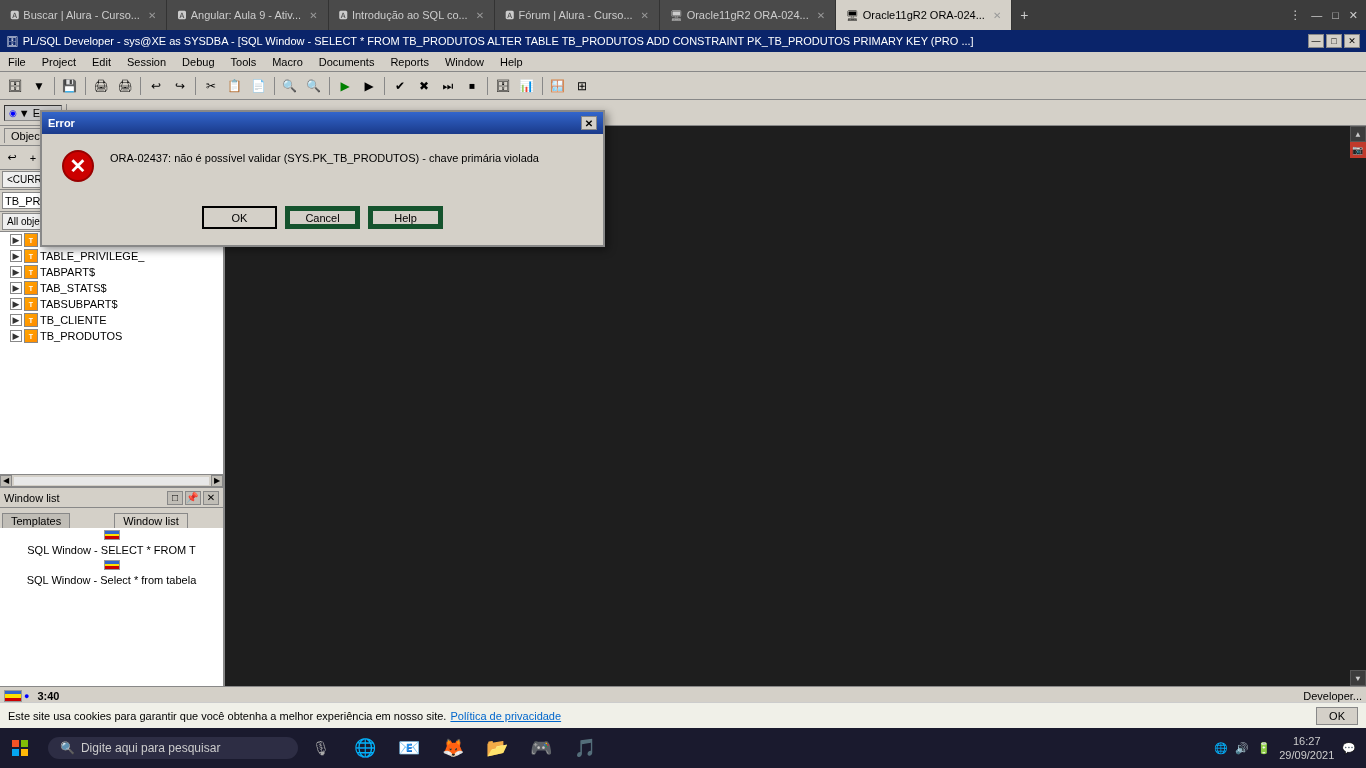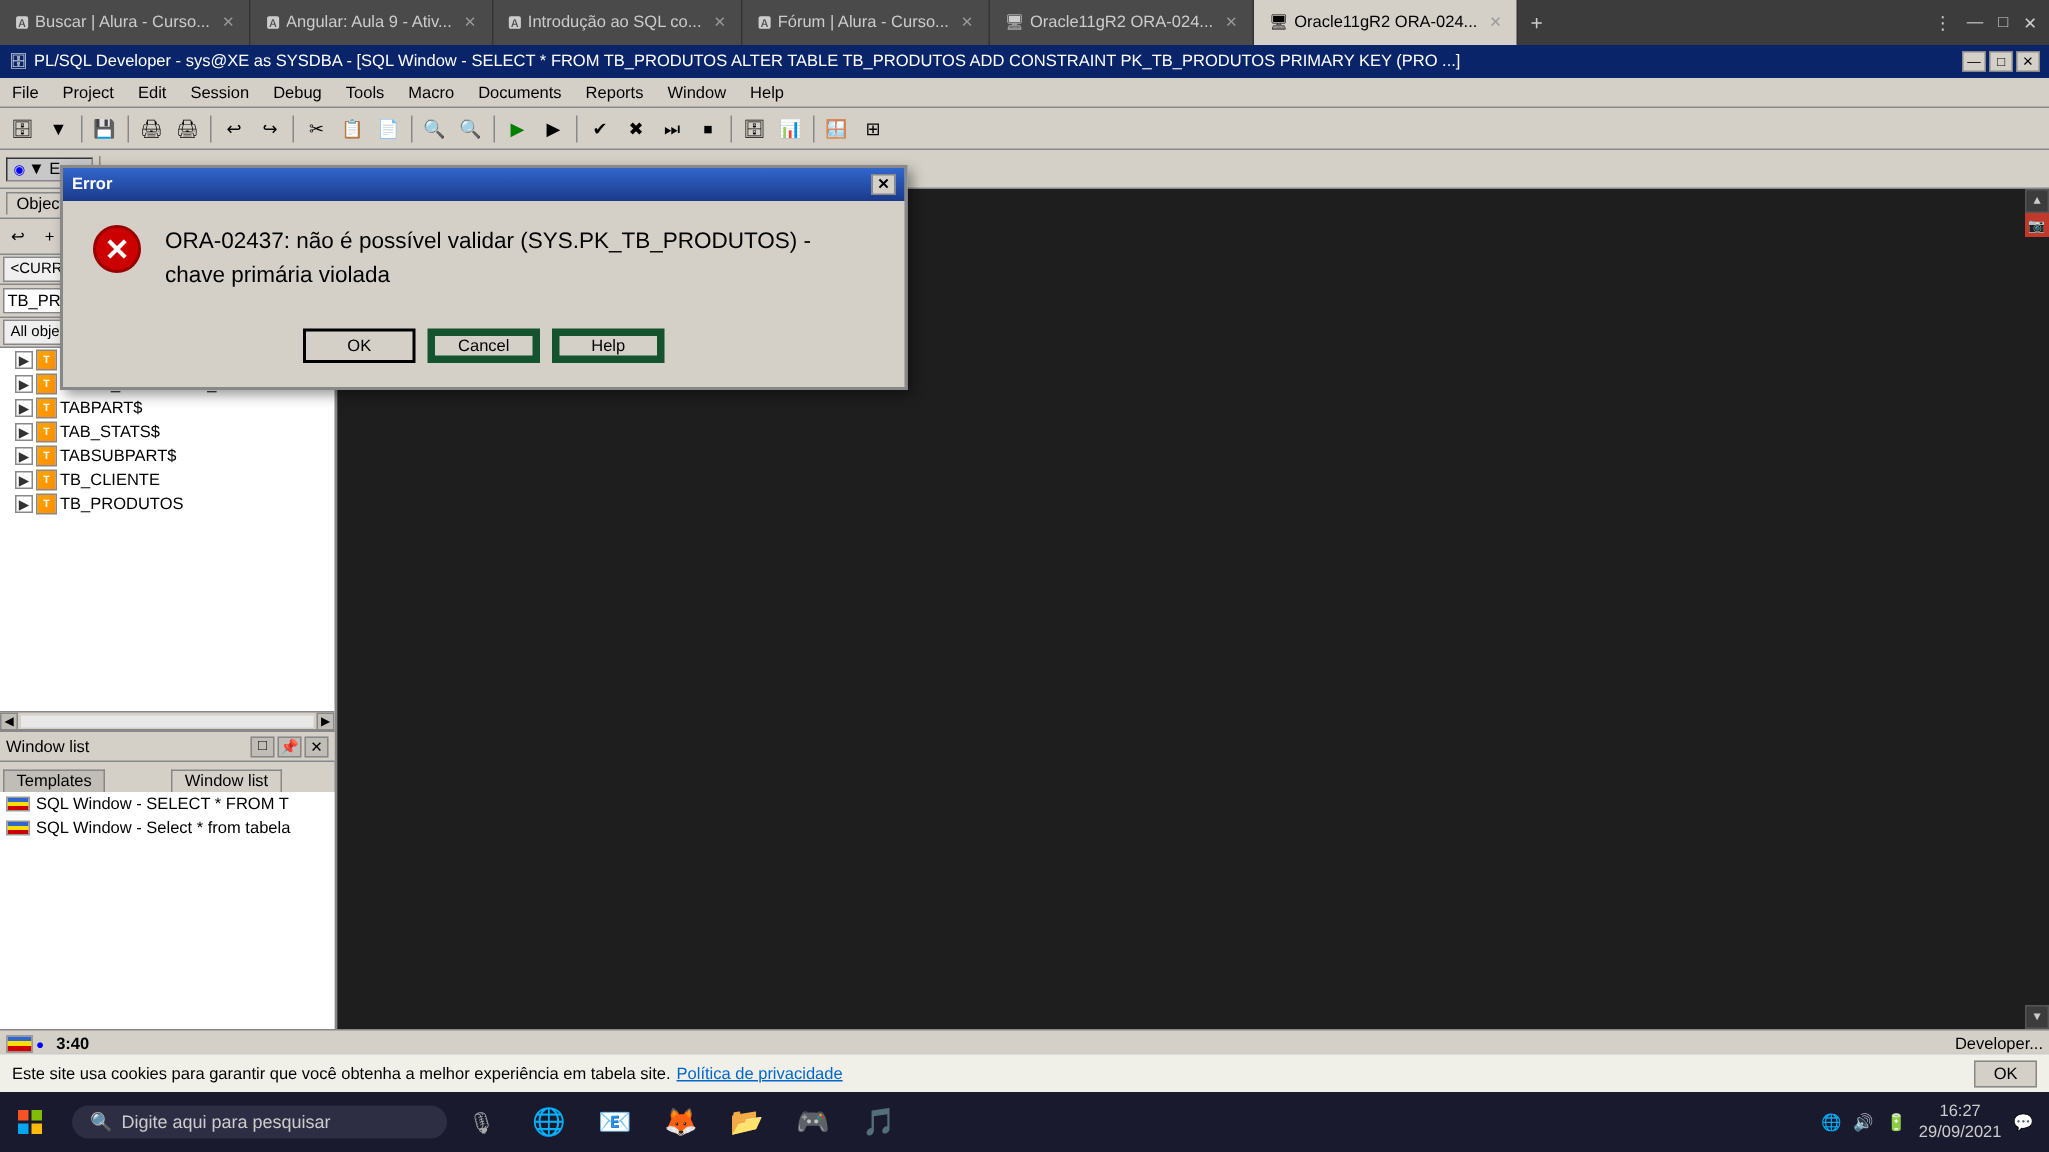--- a/index.html
+++ b/index.html
@@ -78,21 +78,21 @@
     
     .window-list-panel { height: 200px; border-top: 2px solid #888; display: flex; flex-direction: column; }
     .window-list-header { height: 20px; background: #d4d0c8; border-bottom: 1px solid #888; display: flex; align-items: center; padding: 0 4px; font-size: 11px; }
     .window-list-header-title { flex: 1; }
     .window-list-header-btns { display: flex; gap: 2px; }
     .window-list-header-btn { font-size: 10px; cursor: pointer; width: 16px; height: 14px; display: flex; align-items: center; justify-content: center; border: 1px solid #888; background: #c0bdb6; }
     .window-list-tabs { height: 20px; display: flex; align-items: flex-end; padding: 0 2px; gap: 44px; }
     .window-list-tab { font-size: 11px; padding: 1px 8px; cursor: pointer; border: 1px solid #888; border-bottom: none; background: #c0bdb6; }
     .window-list-tab.active { background: #d4d0c8; }
     .window-list-items { flex: 1; overflow: auto; background: white; }
-    .window-list-item { display: flex; align-items: center; padding: 2px 4px; font-size: 11px; gap: 4px; cursor: pointer; }
+    .window-list-item { display: flex; align-items: center; padding: 2px 4px; font-size: 11px; gap: 4px; cursor: pointer; flex-direction: column; }
 
     
     .right-area { flex: 1; display: flex; flex-direction: column; background: #1e1e1e; }
     .sql-area { flex: 1; background: #1e1e1e; padding: 8px; color: #d4d4d4; font-family: 'Courier New', monospace; font-size: 13px; overflow: auto; position: relative; }
     .sql-keyword { color: #569cd6; }
     .sql-text { color: #d4d4d4; }
     .sql-scrollbars { position: absolute; right: 0; top: 0; bottom: 0; width: 16px; display: flex; flex-direction: column; }
     .sql-scroll-up { width: 16px; height: 16px; background: #3c3c3c; border: 1px solid #555; display: flex; align-items: center; justify-content: center; font-size: 8px; color: #ccc; cursor: pointer; }
     .sql-scroll-down { width: 16px; height: 16px; background: #3c3c3c; border: 1px solid #555; display: flex; align-items: center; justify-content: center; font-size: 8px; color: #ccc; cursor: pointer; margin-top: auto; }
     .sql-scroll-camera { width: 16px; height: 16px; background: #c0392b; display: flex; align-items: center; justify-content: center; font-size: 9px; color: white; }
@@ -117,21 +117,21 @@
     .cookie-ok { margin-left: auto; padding: 2px 12px; background: #d4d0c8; border: 1px solid #888; cursor: pointer; font-size: 11px; }
 
     
     .dialog-overlay { position: absolute; top: 0; left: 0; right: 0; bottom: 0; z-index: 900; border-radius: 10px; }
     .error-dialog { position: absolute; top: 110px; left: 40px; width: 565px; background: #d4d0c8; border: 2px solid #888; box-shadow: 3px 3px 8px rgba(0,0,0,0.4); z-index: 1000; }
     .dialog-titlebar { height: 22px; background: linear-gradient(to bottom, #3366cc, #1a3a8a); display: flex; align-items: center; padding: 0 6px; color: white; font-size: 11px; font-weight: bold; }
     .dialog-titlebar-text { flex: 1; }
     .dialog-close-btn { width: 16px; height: 14px; background: #d4d0c8; border: 1px solid #888; display: flex; align-items: center; justify-content: center; font-size: 10px; color: #000; cursor: pointer; }
     .dialog-body { padding: 16px 20px; display: flex; align-items: flex-start; gap: 16px; }
     .dialog-error-icon { width: 32px; height: 32px; background: #cc0000; border-radius: 50%; display: flex; align-items: center; justify-content: center; color: white; font-size: 20px; font-weight: bold; flex-shrink: 0; border: 2px solid #990000; }
-    .dialog-message { font-size: 15px; color: #000; line-height: 1.5; }
+    .dialog-message { font-size: 11px; color: #000; line-height: 1.5; }
     .dialog-buttons { display: flex; justify-content: center; padding: 8px 20px 16px; gap: 8px; }
     .dialog-btn { min-width: 75px; height: 23px; background: #d4d0c8; border: 5px solid #14532d; font-size: 11px; cursor: pointer; display: flex; align-items: center; justify-content: center; }
     .dialog-btn.default { border: 2px solid #000; }
 
     
     .hscroll { height: 12px; background: #d4d0c8; display: flex; align-items: center; border-top: 1px solid #888; }
     .hscroll-btn { width: 12px; height: 12px; background: #c0bdb6; border: 1px solid #888; display: flex; align-items: center; justify-content: center; font-size: 8px; cursor: pointer; }
     .hscroll-track { flex: 1; height: 8px; background: #e8e8e8; margin: 0 2px; }
   </style>
 </head>
@@ -401,21 +401,21 @@
       <span>"AB"</span>
     </div>
     <div class="find-tray">
       <span>📌</span>
       <span>✕</span>
     </div>
   </div>
 </div>
 
 <div class="cookie-bar" style="position:absolute;bottom:40px;left:0;right:0;height:26px;background:#f0f0e8;border-top:1px solid #ccc;display:flex;align-items:center;padding:0 8px;font-size:11px;z-index:200;">
-  <span>Este site usa cookies para garantir que você obtenha a melhor experiência em tabela site.</span>
+  <span>Este site usa cookies para garantir que você obtenha a melhor experiência em nosso site.</span>
   <span style="margin:0 4px;" class="cookie-link">Política de privacidade</span>
   <button class="cookie-ok">OK</button>
 </div>
 
 <div class="taskbar">
   <div class="taskbar-start">
     <svg width="16" height="16" viewBox="0 0 16 16">
       <rect x="0" y="0" width="7" height="7" fill="#f35325"></rect>
       <rect x="9" y="0" width="7" height="7" fill="#81bc06"></rect>
       <rect x="0" y="9" width="7" height="7" fill="#05a6f0"></rect>

